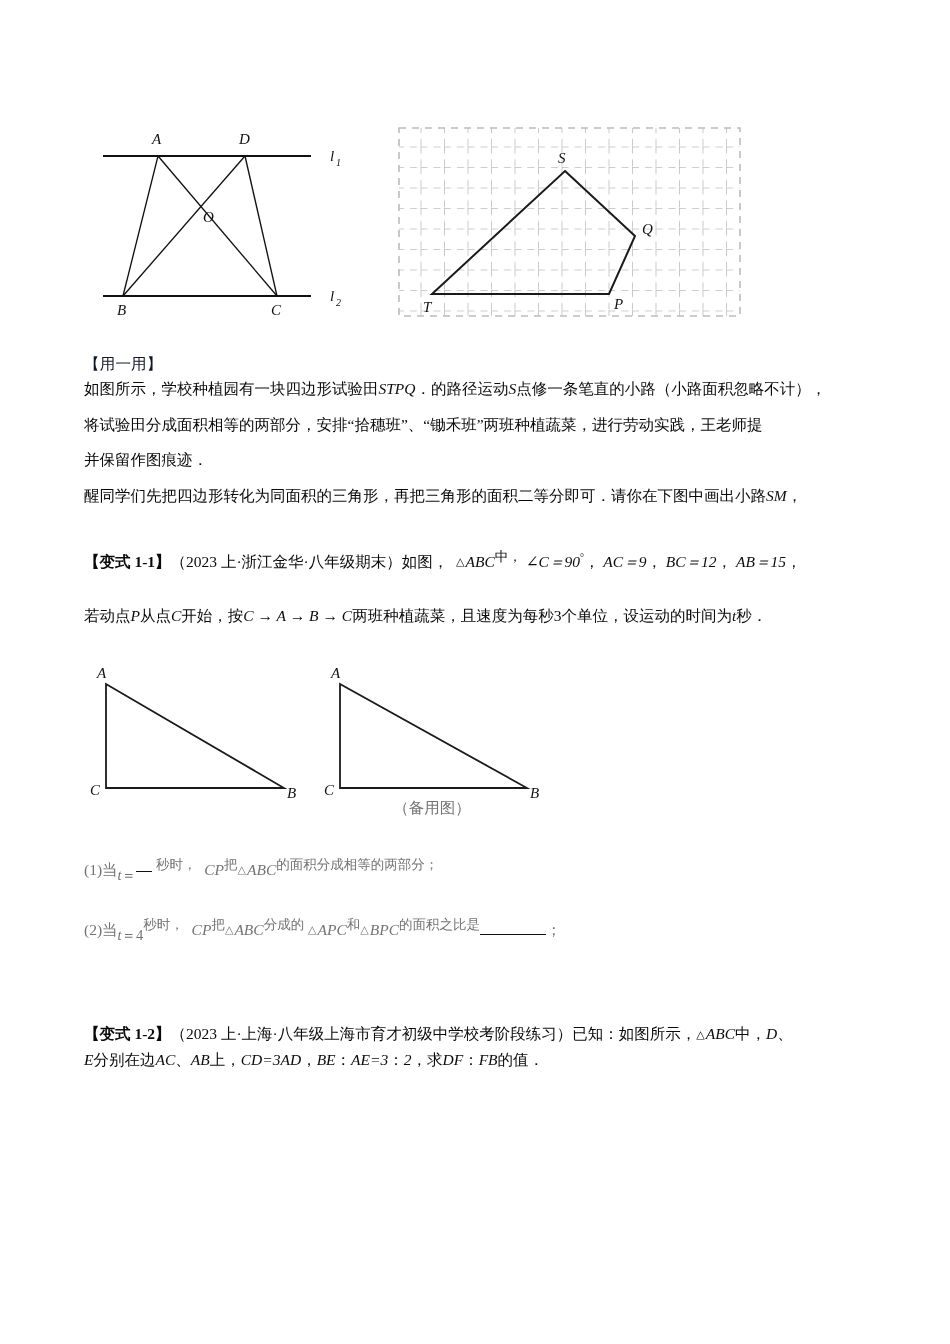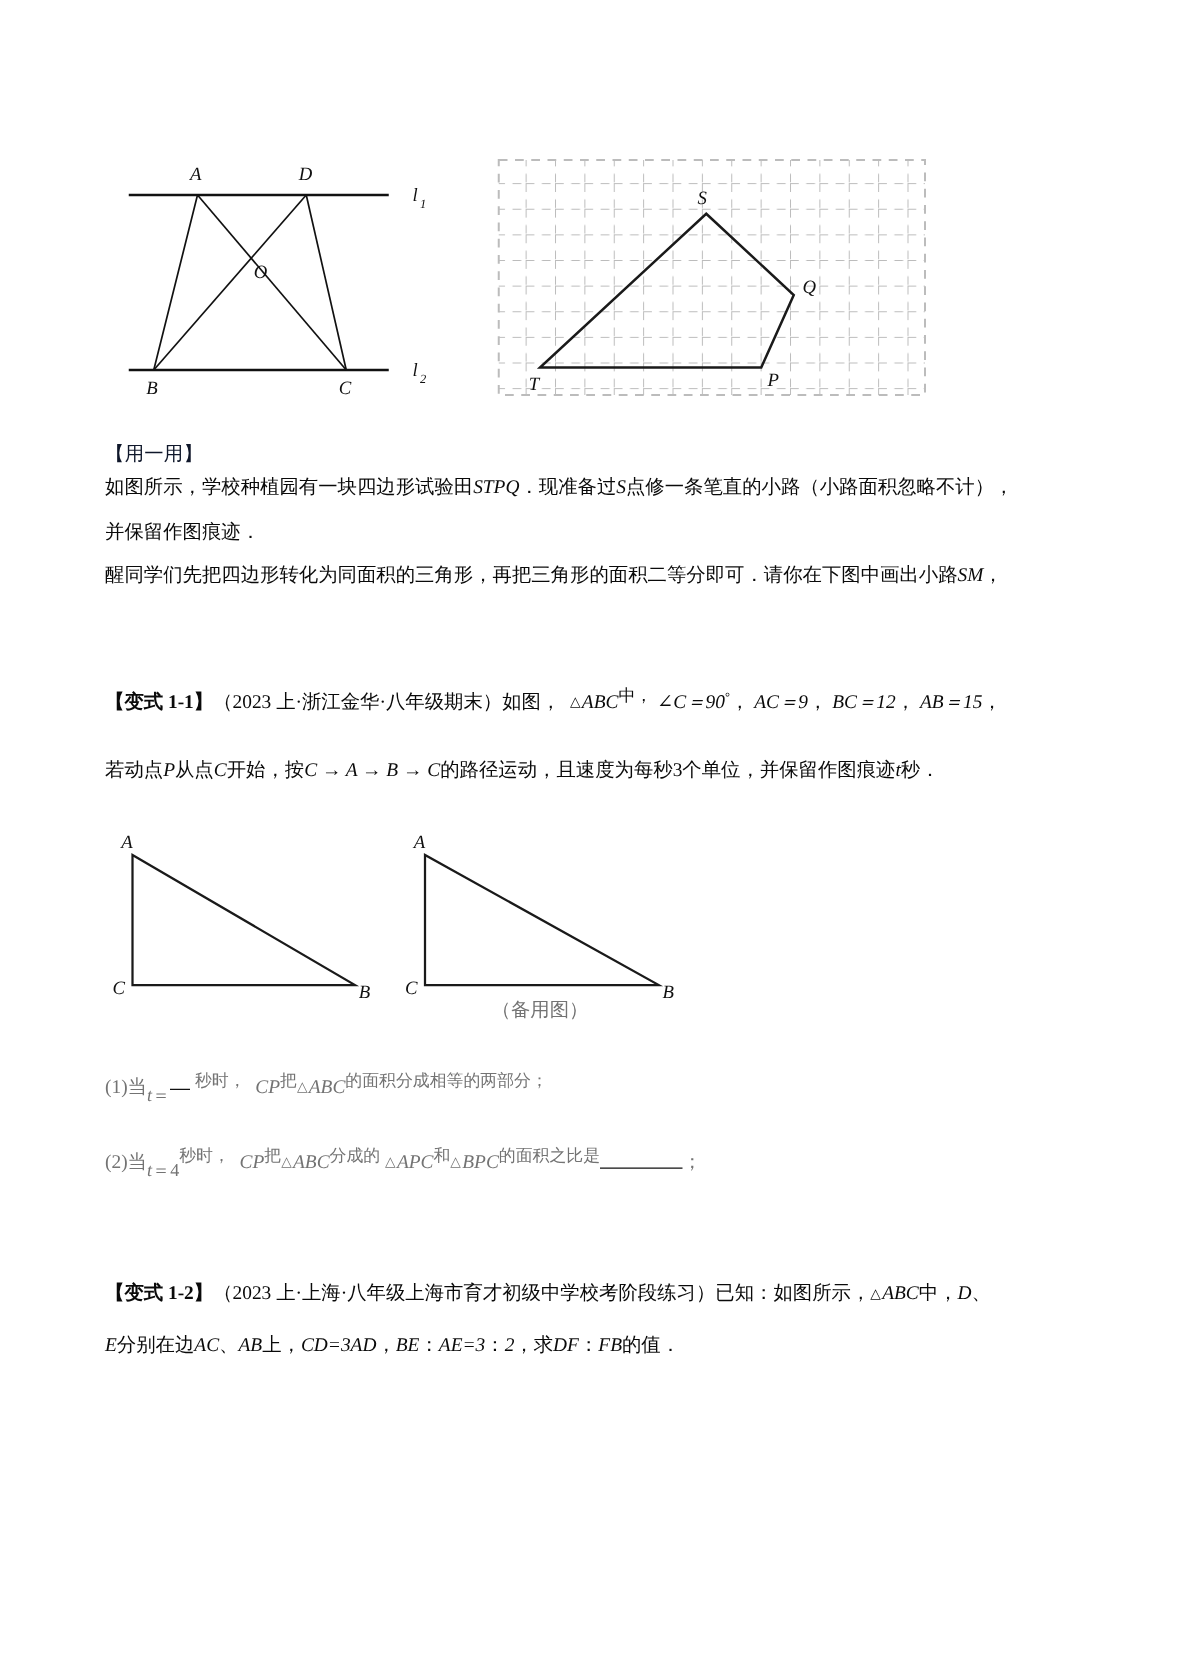--- a/index.html
+++ b/index.html
@@ -234,34 +234,35 @@
         <text class="geo-label" x="26" y="186">T</text>
       </svg>
     </div>
   </div>
 
   <div class="txt blk-heading">
     <span>【用一用】</span>
   </div>
 
   <div class="para" style="top:379px;">
-    <span class="para-line"><span>如图所示，学校种植园有一块四边形试验田</span><i class="mv">STPQ</i><span>．现准备过</span><i class="mv">S</i><span>点修一条笔直的小路（小路面积忽略不计），</span></span>
-
+    <span class="para-line"><span>如图所示，学校种植园有一块四边形试验田</span><i class="mv">STPQ</i><span>．的路径运动</span><i class="mv">S</i><span>点修一条笔直的小路（小路面积忽略不计），</span></span>
+
+    <span class="para-line">将试验田分成面积相等的两部分，安排“拾穗班”、“锄禾班”两班种植蔬菜，进行劳动实践，王老师提</span>
 
     <span class="para-line">并保留作图痕迹．</span>
 
     <span class="para-line"><span>醒同学们先把四边形转化为同面积的三角形，再把三角形的面积二等分即可．请你在下图中画出小路</span><i class="mv">SM</i><span>，</span></span>
   </div>
 
   <div class="para" style="top:548px;">
     <span class="para-line"><span class="bk">【变式 1-1】</span><span>（2023 上·浙江金华·八年级期末）</span><span>如图，</span>&nbsp;&nbsp;<span class="tri-sym">△</span><i class="mv">ABC</i><span class="sup-cn">中，</span>&nbsp;<i class="mv">∠C＝90</i><span class="deg">°</span><span>，</span>&nbsp;<i class="mv">AC＝9</i><span>，</span>&nbsp;<i class="mv">BC＝12</i><span>，</span>&nbsp;<i class="mv">AB＝15</i><span>，</span></span>
   </div>
 
   <div class="para" style="top:606px;">
-    <span class="para-line"><span>若动点</span><i class="mv">P</i><span>从点</span><i class="mv">C</i><span>开始，按</span><i class="mv">C → A → B → C</i><span>的路径运动，且速度为每秒3个单位，并保留作图痕迹</span><i class="mv">t</i><span>秒．</span></span>
+    <span class="para-line"><span>若动点</span><i class="mv">P</i><span>从点</span><i class="mv">C</i><span>开始，按</span><i class="mv">C → A → B → C</i><span>两班种植蔬菜，且速度为每秒3个单位，设运动的时间为</span><i class="mv">t</i><span>秒．</span></span>
   </div>
 
   <div class="tri-row">
 
     <div class="tri-a">
       <svg width="210" height="140" viewBox="0 0 210 140">
         <polygon points="18,22 18,126 196,126" fill="none" stroke="#1a1a1a" stroke-width="1.8"></polygon>
         <text class="geo-label" x="9" y="16">A</text>
         <text class="geo-label" x="2" y="133">C</text>
         <text class="geo-label" x="199" y="136">B</text>
@@ -283,18 +284,18 @@
   <div class="q-item q1">
     <span>(1)</span><span>当</span><i class="sub-t">t</i><span class="sub-t" style="font-style:normal;">＝</span><span class="blank-s"></span>&nbsp;<span class="sup-cn">秒时，</span>&nbsp;&nbsp;<i class="mv">CP</i><span class="sup-cn">把</span><span class="tri-sym">△</span><i class="mv">ABC</i><span class="sup-cn">的面积分成相等的两部分；</span>
   </div>
 
   <div class="q-item q2">
     <span>(2)</span><span>当</span><i class="sub-t">t</i><span class="sub-t" style="font-style:normal;">＝4</span><span class="sup-cn">秒时，</span>&nbsp;&nbsp;<i class="mv">CP</i><span class="sup-cn">把</span><span class="tri-sym">△</span><i class="mv">ABC</i><span class="sup-cn">分成的</span>&nbsp;<span class="tri-sym">△</span><i class="mv">APC</i><span class="sup-cn">和</span><span class="tri-sym">△</span><i class="mv">BPC</i><span class="sup-cn">的面积之比是</span><span class="blank-l"></span><span>；</span>
   </div>
 
 
   <div class="blk-v12">
-    <div style="margin-bottom:21px; white-space:nowrap;"><span class="bk">【变式 1-2】</span><span>（2023 上·上海·八年级上海市育才初级中学校考阶段练习）</span><span>已知：如图所示，</span><span class="tri-sym">△</span><i class="mv">ABC</i><span>中，</span><i class="mv">D</i><span>、</span></div>
+    <div style="margin-bottom:5px; white-space:nowrap;"><span class="bk">【变式 1-2】</span><span>（2023 上·上海·八年级上海市育才初级中学校考阶段练习）</span><span>已知：如图所示，</span><span class="tri-sym">△</span><i class="mv">ABC</i><span>中，</span><i class="mv">D</i><span>、</span></div>
 
     <div style="white-space:nowrap;"><i class="mv">E</i><span>分别在边</span><i class="mv">AC</i><span>、</span><i class="mv">AB</i><span>上，</span><i class="mv">CD=3AD</i><span>，</span><i class="mv">BE</i><span>：</span><i class="mv">AE=3</i><span>：</span><i class="mv">2</i><span>，求</span><i class="mv">DF</i><span>：</span><i class="mv">FB</i><span>的值．</span></div>
   </div>
 
 </div>
 
 </body></html>

